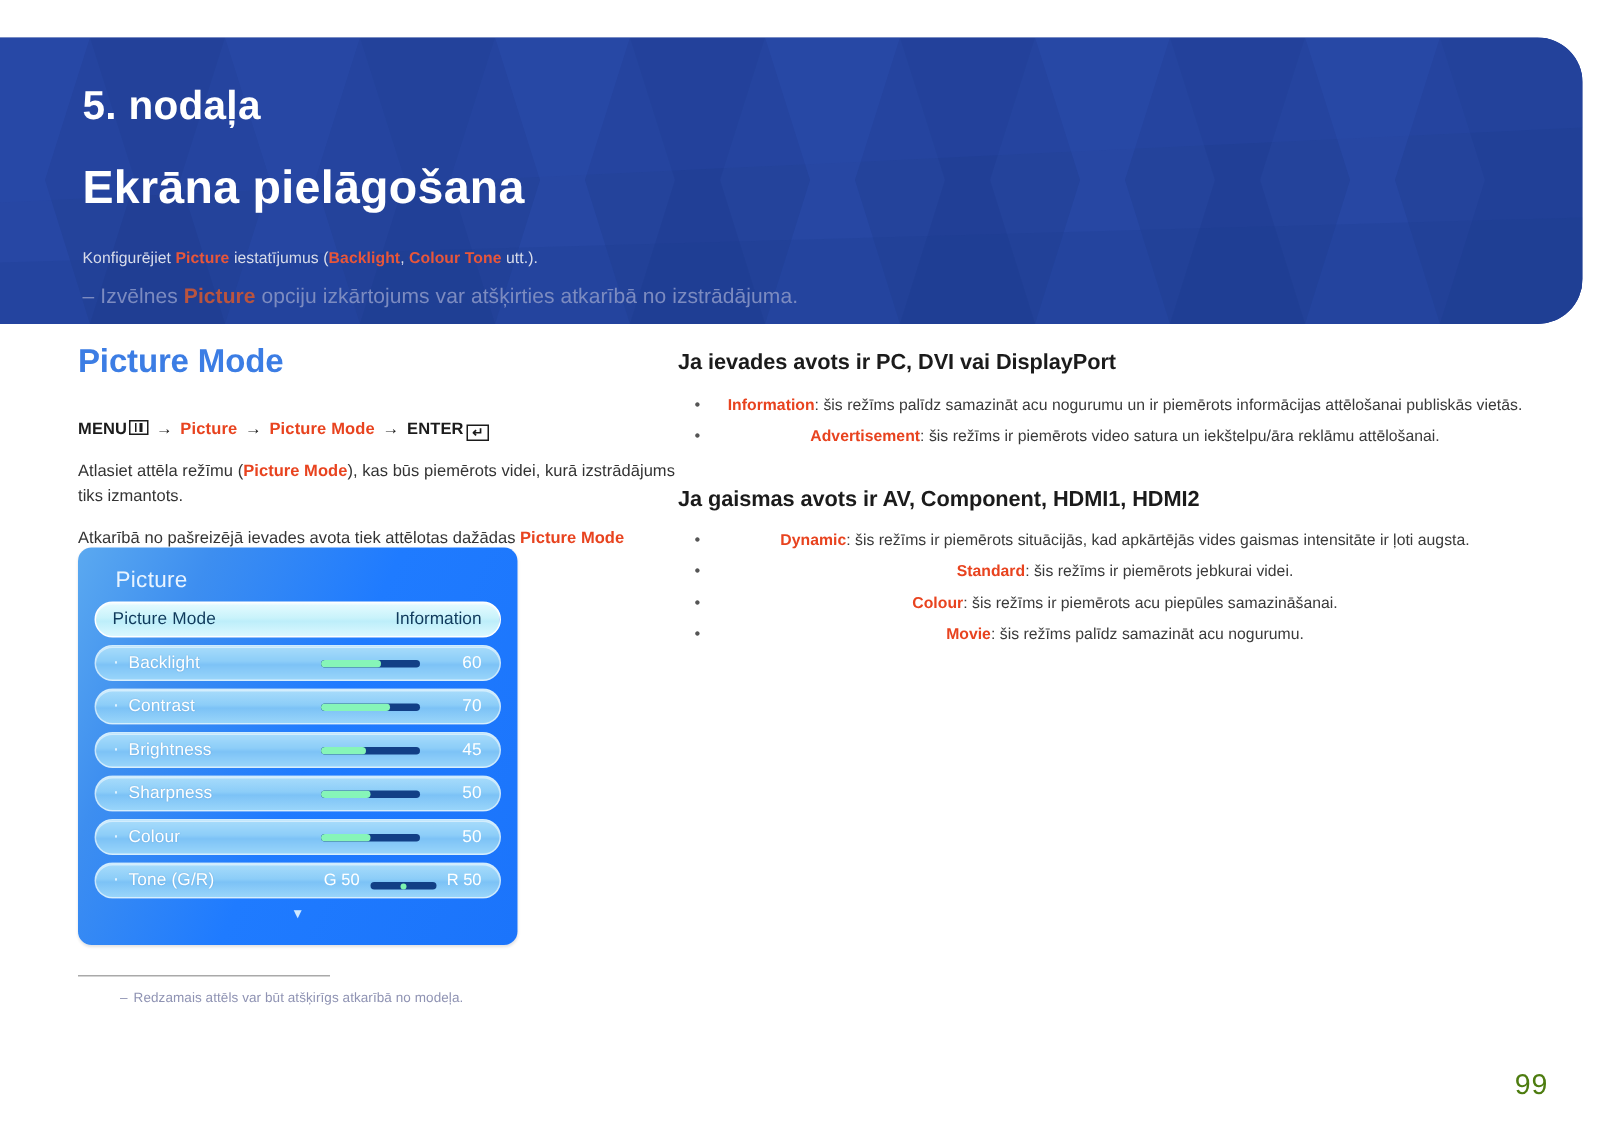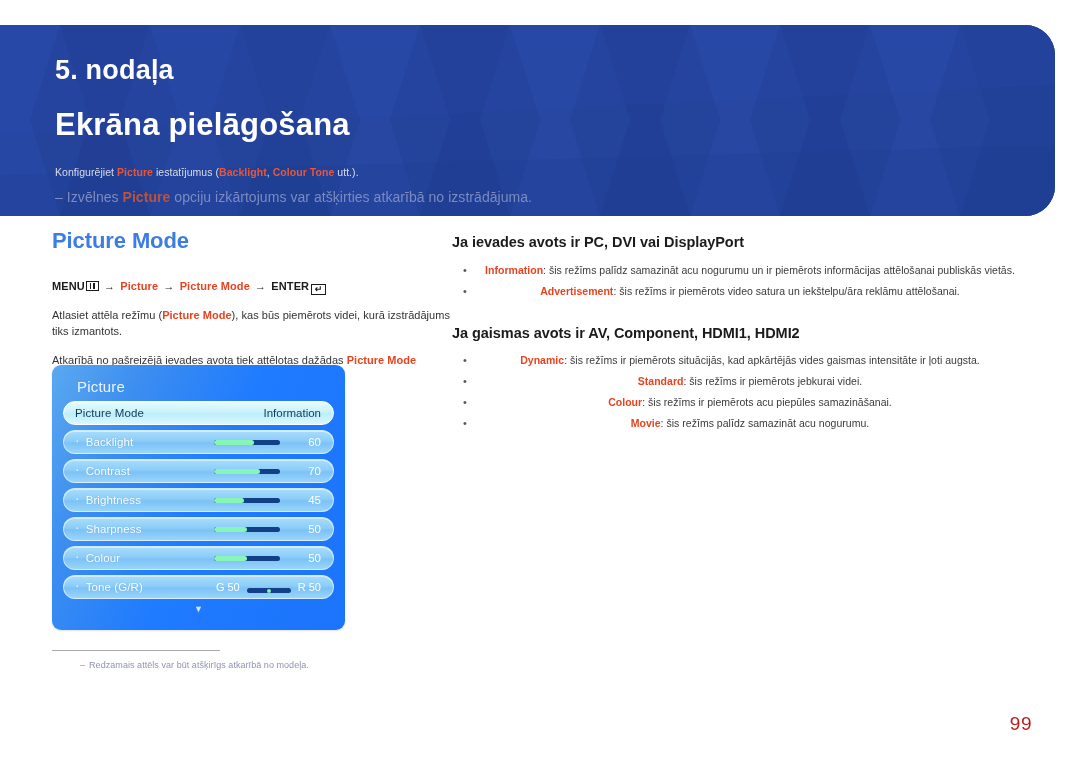--- a/index.html
+++ b/index.html
@@ -248,21 +248,21 @@
     line-height: 15px;
   }
   .bullet .b-text { flex: 1; text-align: center; }
   .bullet .red { color: #e8431f; font-weight: bold; }
 
   
   .page-num {
     position: absolute;
     right: 48px; bottom: 28px;
     font-size: 19px;
-    color: #b91c1c;
+    color: #4d7c0f;
     letter-spacing: 0.5px;
   }
 </style>
 </head>
 <body>
 
 <div class="page">
 
   <div class="banner">
     <div class="banner-pattern">

